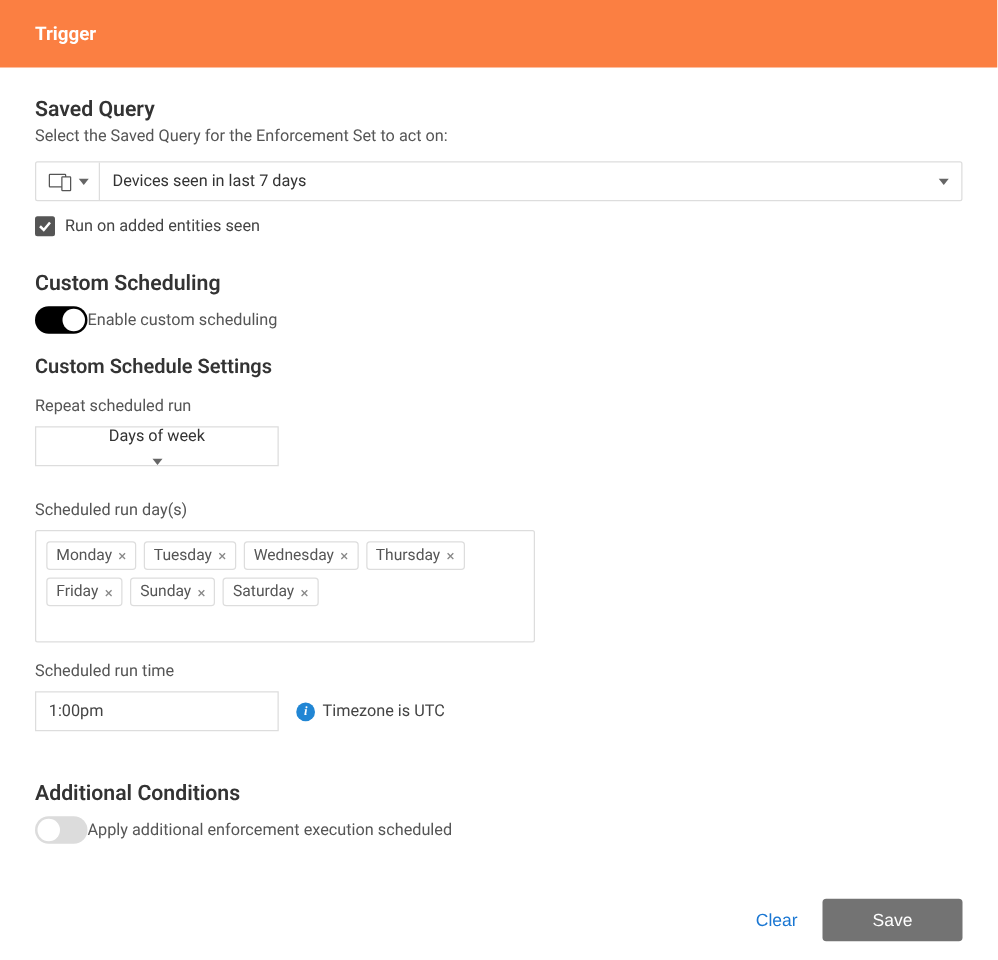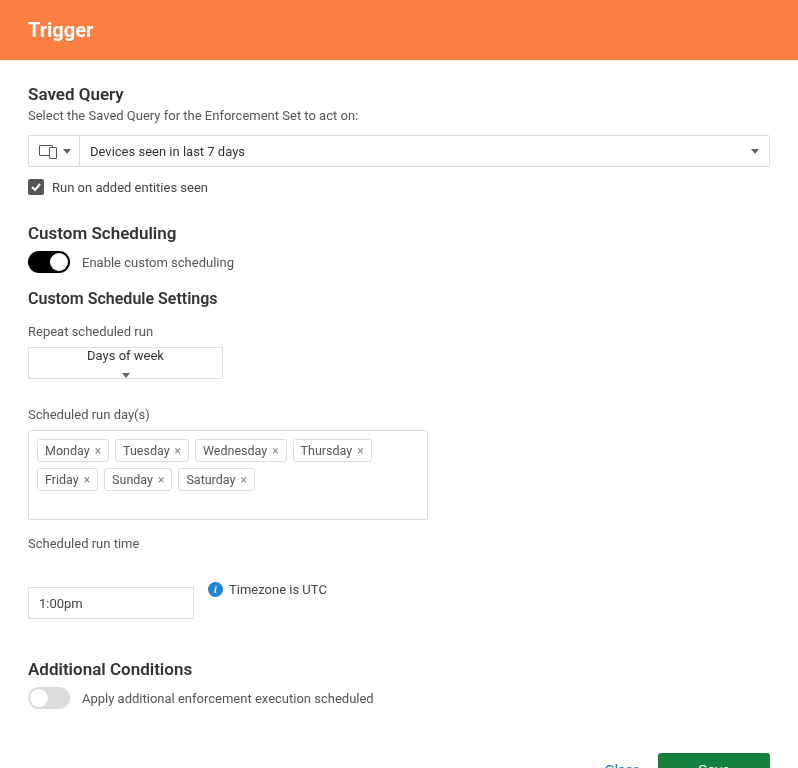--- a/index.html
+++ b/index.html
@@ -6,21 +6,21 @@
     body {
       font-family: -apple-system, BlinkMacSystemFont, "Segoe UI", Roboto, Arial, sans-serif;
       background: #fff;
       width: 798px;
       color: #333;
     }
     .header {
       background: #fb7f42;
       color: #fff;
       padding: 18px 28px;
-      font-size: 20px;
+      font-size: 15px;
       font-weight: 700;
     }
     .content {
       padding: 24px 28px 16px 28px;
     }
     .section-title {
       font-size: 17px;
       font-weight: 600;
       color: #333;
       margin-bottom: 4px;
@@ -98,21 +98,20 @@
       cursor: pointer;
     }
     .checkbox svg { width: 12px; height: 12px; }
     .checkbox-label {
       font-size: 13px;
       color: #444;
     }
     .toggle-row {
       display: flex;
       align-items: center;
-      gap: 12px;
       margin: 8px 0 16px 0;
     }
     .toggle {
       width: 42px; height: 22px;
       border-radius: 11px;
       position: relative;
       cursor: pointer;
       flex-shrink: 0;
     }
     .toggle.on { background: #000; }
@@ -184,26 +183,25 @@
     }
     .time-row {
       display: flex;
       align-items: center;
       gap: 14px;
       margin-bottom: 40px;
     }
     .time-input {
       border: 1px solid #ddd;
       height: 32px;
-      width: 166px;
+      width: 195px;
       padding: 0 10px;
       font-size: 13px;
       font-family: inherit;
       color: #444;
-      margin-top: 28px;
     }
     .timezone {
       display: flex;
       align-items: center;
       gap: 6px;
       font-size: 13px;
       color: #444;
     }
     .info-icon {
       width: 15px; height: 15px;
@@ -227,21 +225,21 @@
     }
     .btn-clear {
       color: #1976d2;
       font-size: 14px;
       background: none;
       border: none;
       cursor: pointer;
       padding: 8px 4px;
     }
     .btn-save {
-      background: #15803d;
+      background: #737373;
       color: #fff;
       font-size: 14px;
       border: none;
       border-radius: 3px;
       padding: 9px 40px;
       cursor: pointer;
     }
   </style>
 </head>
 <body>

